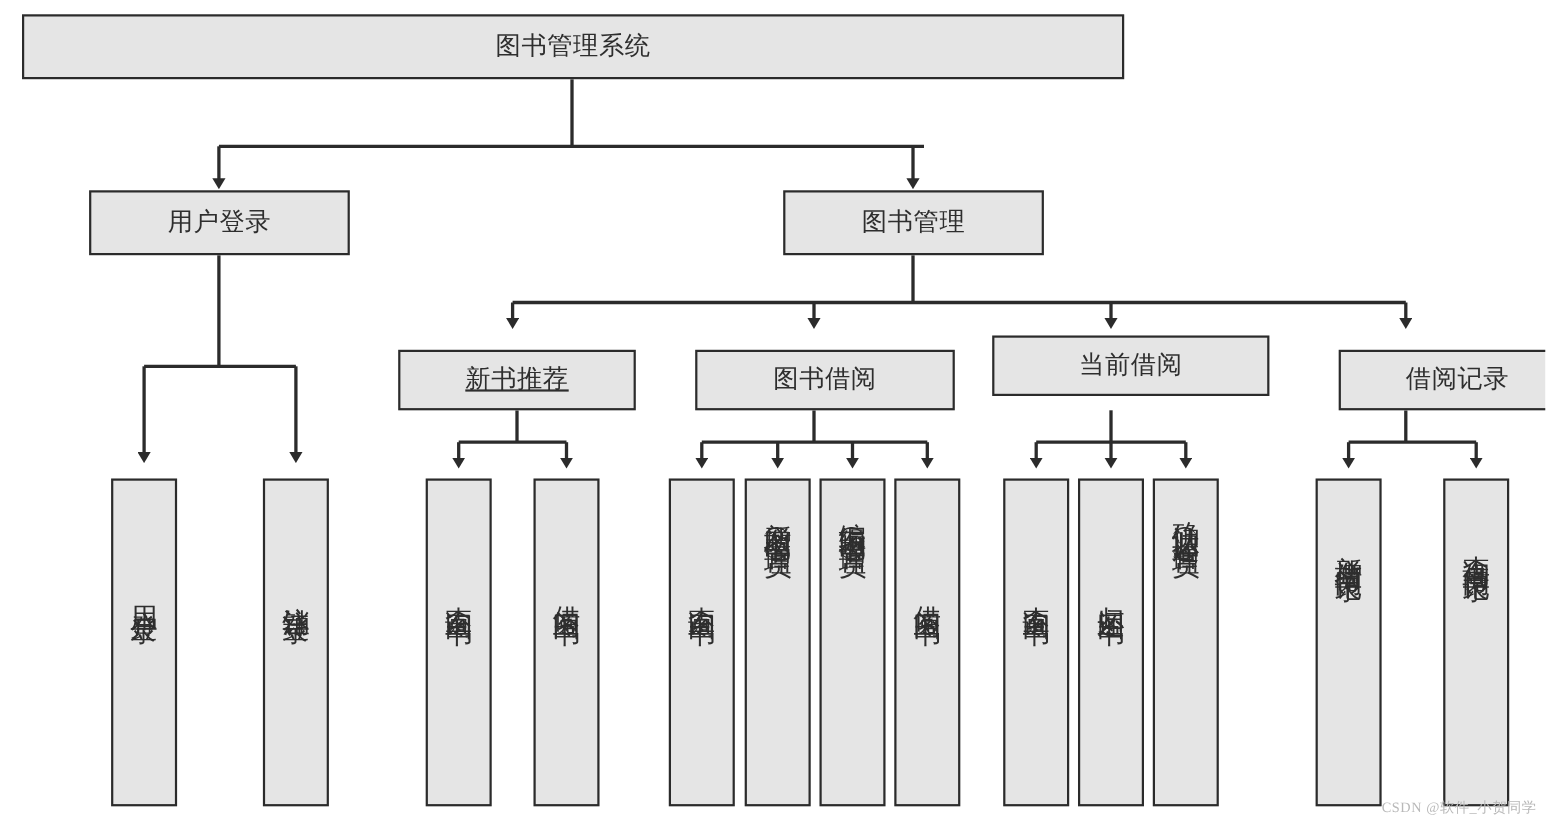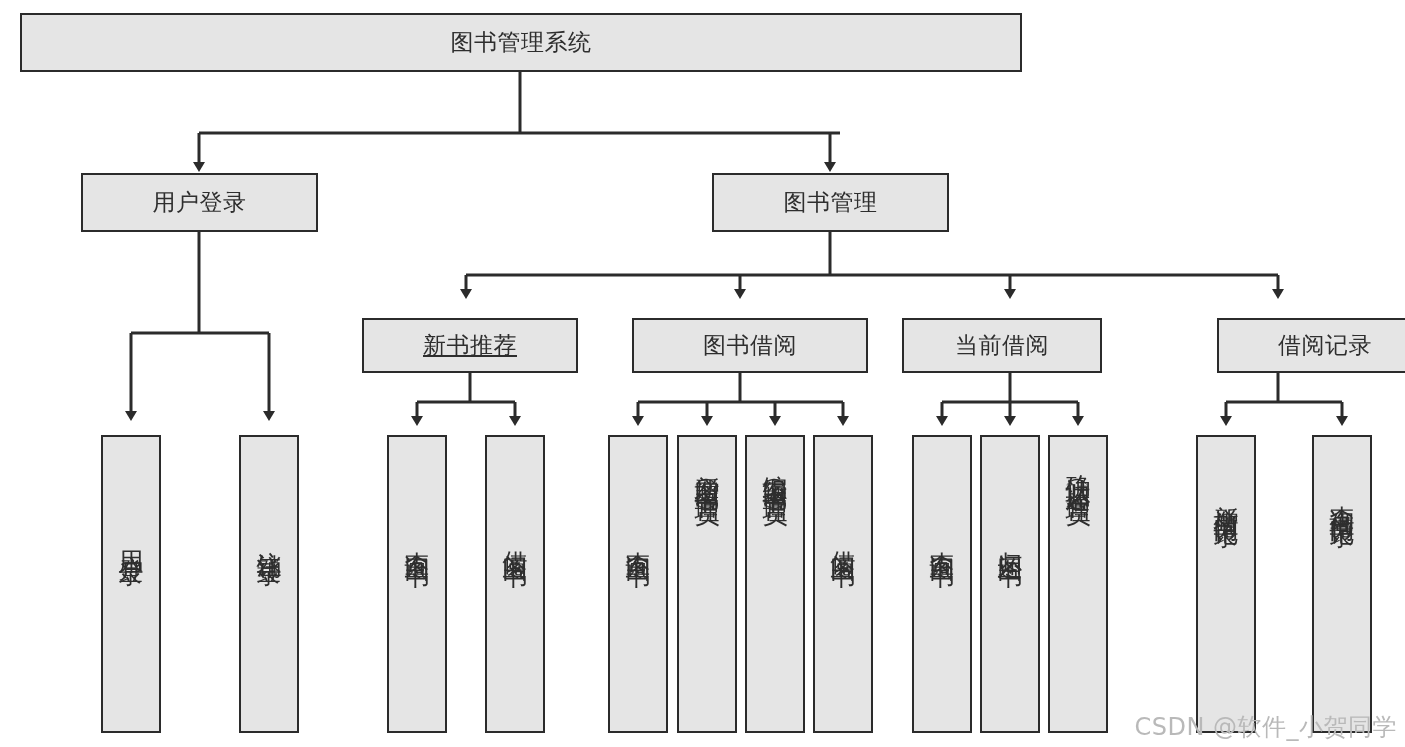--- a/index.html
+++ b/index.html
@@ -60,24 +60,25 @@
   .node.vertical.mid .label {
     margin-top: 82px;
   }
   .node.vertical.tall .label {
     margin-top: 6px;
   }
   .watermark {
     position: absolute;
     right: 8px;
     bottom: 4px;
-    font-size: 24px;
+    font-size: 13px;
     color: #b9b9b9;
     white-space: nowrap;
     letter-spacing: 0.5px;
+    font-family: Liberation Serif, serif;
   }
 </style>
 </head>
 <body>
 
 <div id="canvas">
 
   <svg id="edges" viewBox="0 0 1405 747" xmlns="http://www.w3.org/2000/svg">
     <defs>
       <marker id="arrow" markerWidth="10" markerHeight="12" refX="1" refY="6" orient="auto" markerUnits="userSpaceOnUse">
@@ -138,21 +139,21 @@
   <div class="node horizontal" style="left:712px; top:173px; width:237px; height:59px;">
     <span class="label">图书管理</span>
   </div>
 
   <div class="node horizontal" style="left:362px; top:318px; width:216px; height:55px;text-decoration:underline;">
     <span class="label">新书推荐</span>
   </div>
   <div class="node horizontal" style="left:632px; top:318px; width:236px; height:55px;">
     <span class="label">图书借阅</span>
   </div>
-  <div class="node horizontal" style="left:902px; top:318px; width:200px; height:55px;">
+  <div class="node horizontal" style="left:902px; top:305px; width:252px; height:55px;">
     <span class="label">当前借阅</span>
   </div>
   <div class="node horizontal" style="left:1170px; top:318px; width:216px; height:55px;margin-left:47px;">
     <span class="label">借阅记录</span>
   </div>
 
   <div class="node vertical mid" style="left:101px; top:435px; width:60px; height:298px;">
     <span class="label">用户登录</span>
   </div>
   <div class="node vertical mid" style="left:239px; top:435px; width:60px; height:298px;">

